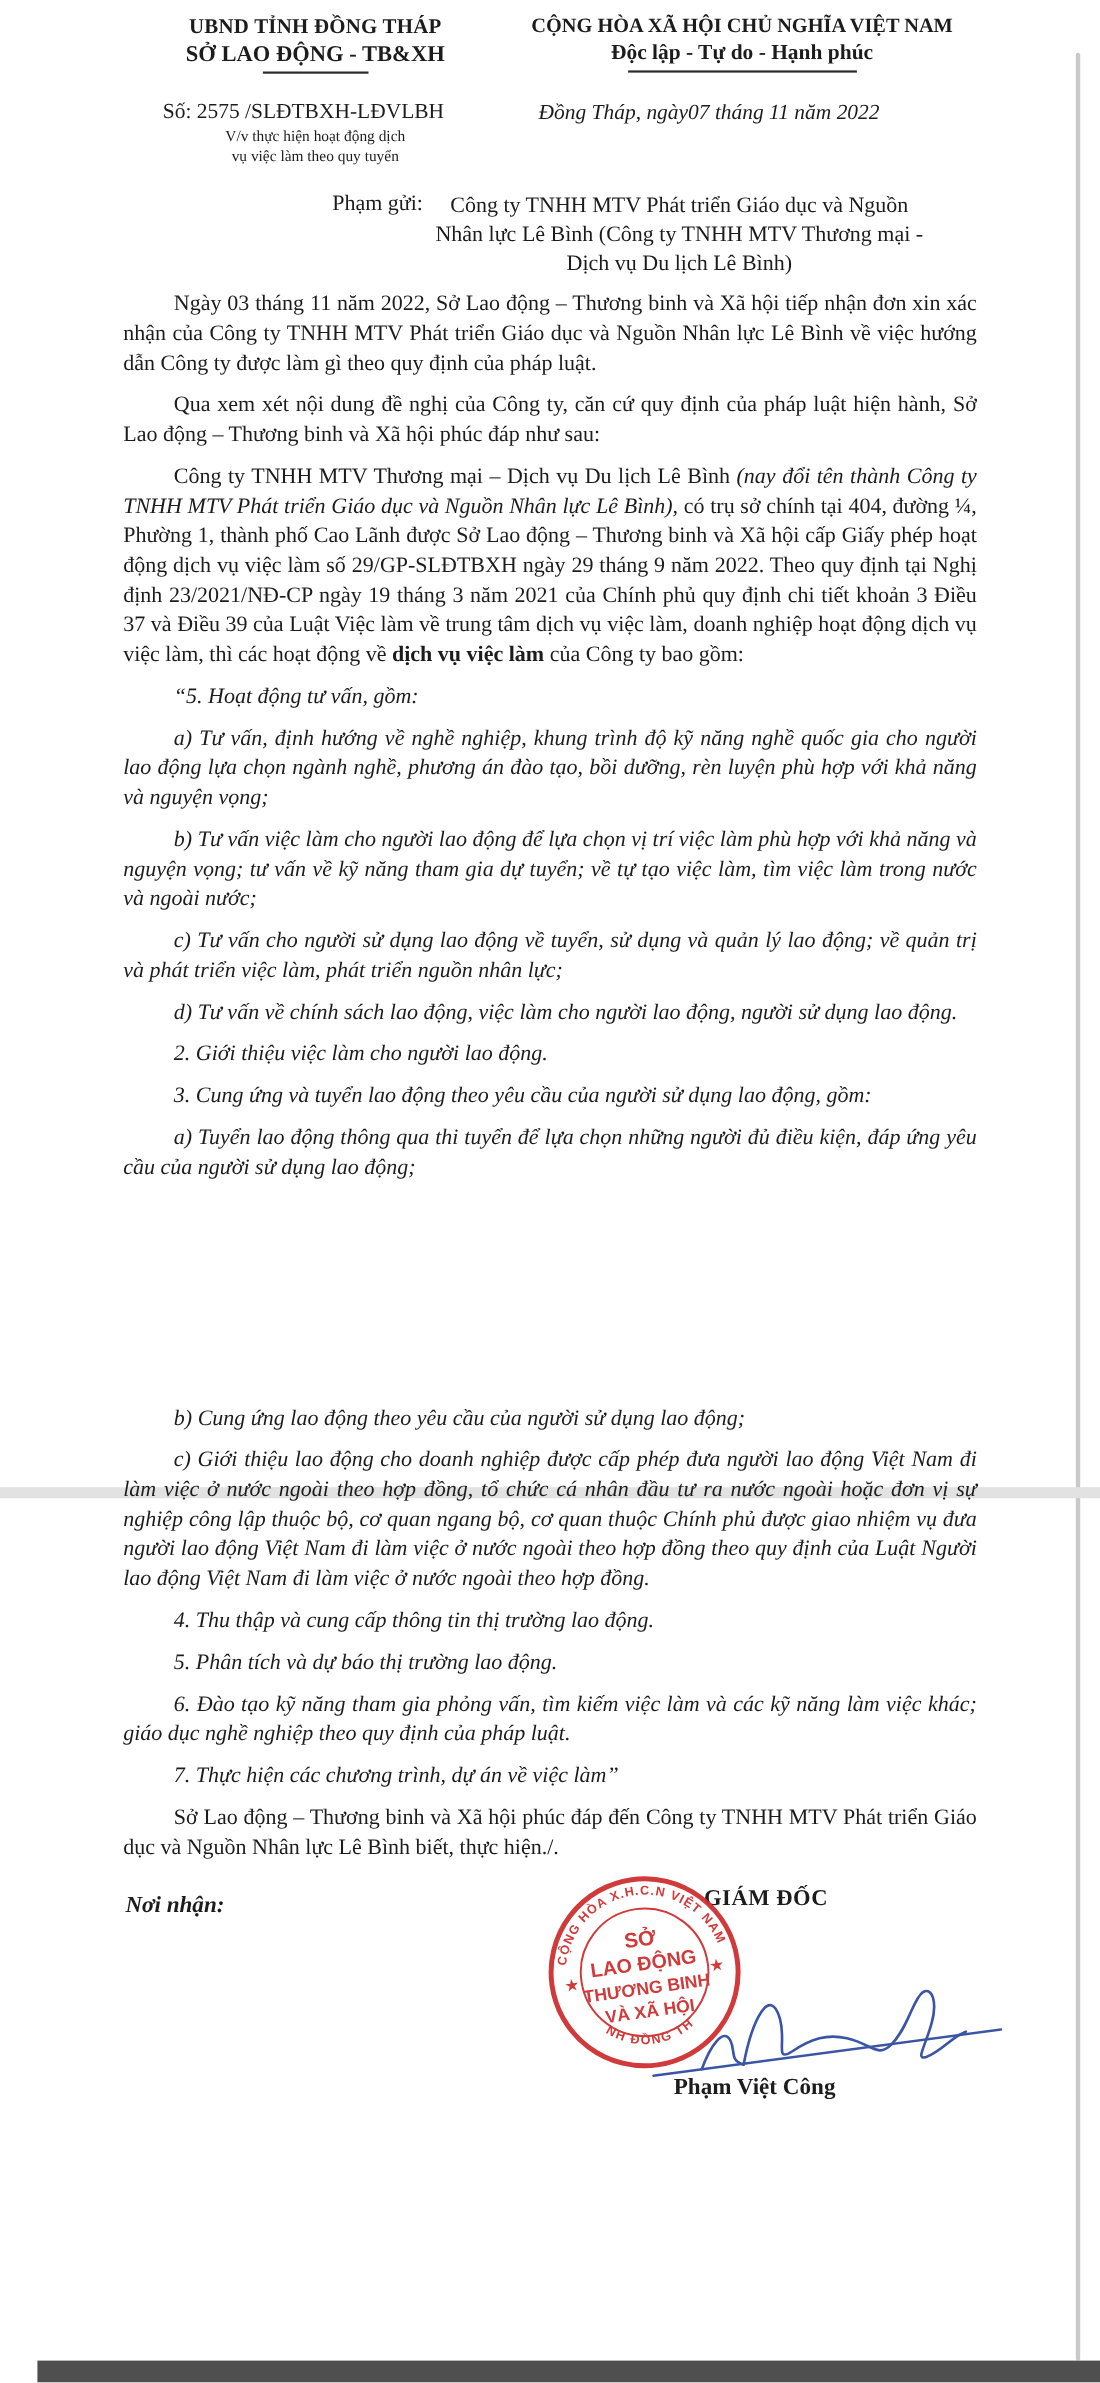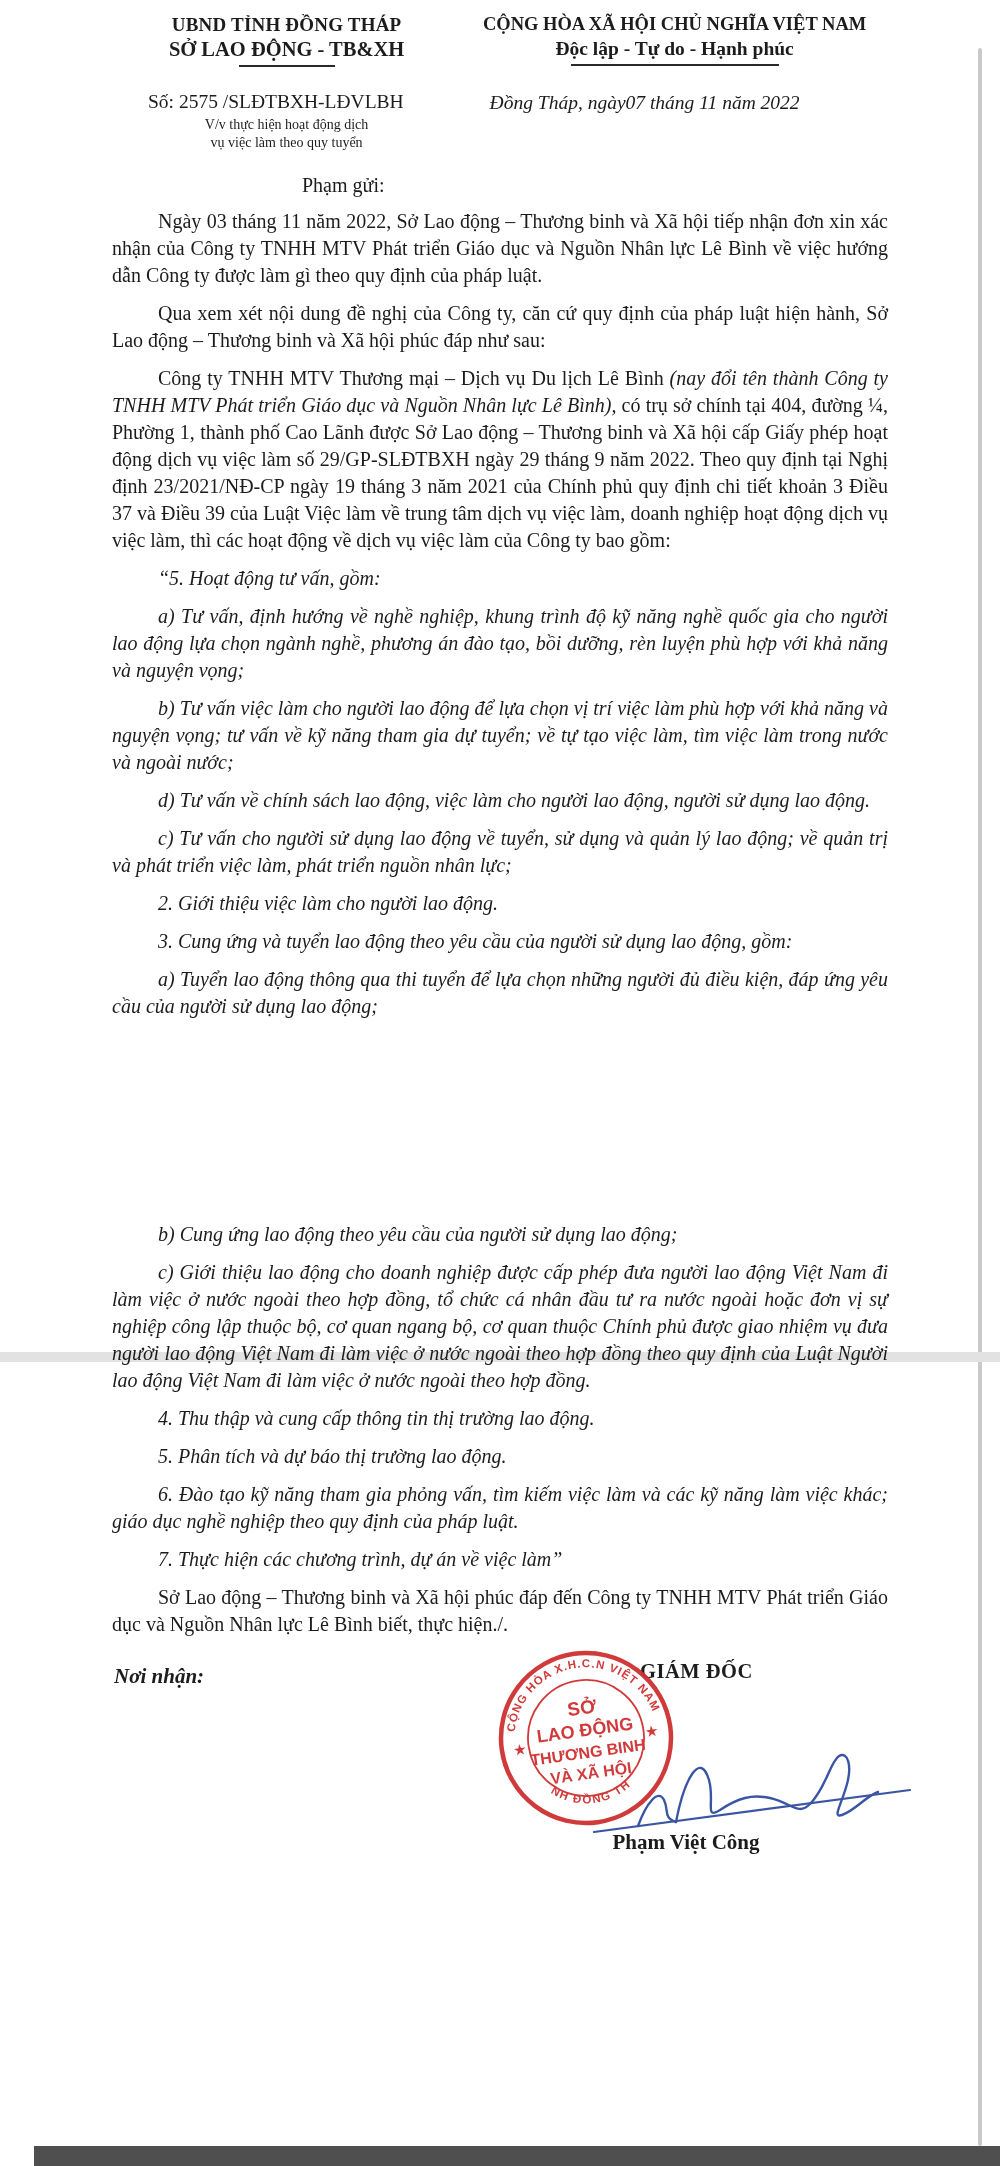--- a/index.html
+++ b/index.html
@@ -27,21 +27,21 @@
   .doc-number{margin-top:24px;font-size:19.5px;text-align:left;margin-left:36px;}
   .subject{margin-top:3px;font-size:14px;line-height:18px;}
   .place-date{margin-top:26px;font-size:19.5px;font-style:italic;text-align:center;margin-right:60px;}
 
   .salutation{margin:22px 0 0 190px;display:flex;font-size:20px;}
   .salutation .lbl{white-space:nowrap;margin-right:8px;}
   .salutation .to{width:450px;text-align:center;line-height:26px;}
 
   p.body-p{margin:11px 0 0;font-size:20px;line-height:27px;text-align:justify;text-indent:46px;}
   .i{font-style:italic;}
-  .b{font-weight:normal;}
+  .b{font-weight:bold;}
   .page-gap{height:190px;}
 
   .ftr{position:relative;height:252px;margin-top:10px;}
   .noi-nhan{position:absolute;left:2px;top:16px;}
   .nn-title{font-weight:bold;font-style:italic;font-size:21px;}
   .nn-list{list-style:none;margin:4px 0 0;padding:0;font-size:15.5px;line-height:22px;}
   .nn-suffix{font-size:10px;vertical-align:sub;}
   .signer-title{position:absolute;left:528px;top:12px;font-weight:bold;font-size:20.5px;letter-spacing:.5px;}
   .stamp{position:absolute;left:384px;top:0;width:180px;height:180px;transform:rotate(-8deg);opacity:.95;}
   .signature{position:absolute;left:468px;top:58px;width:340px;height:140px;}
@@ -71,32 +71,33 @@
     <div class="hdr-right">
       <div class="nat1">CỘNG HÒA XÃ HỘI CHỦ NGHĨA VIỆT NAM</div>
       <div class="nat2">Độc lập - Tự do - Hạnh phúc</div>
       <div class="rule rule-right"></div>
       <div class="place-date">Đồng Tháp, ngày07 tháng 11 năm 2022</div>
     </div>
   </div>
 
   <div class="salutation">
     <span class="lbl">Phạm gửi:</span>
+    <span class="to">Công ty TNHH MTV Phát triển Giáo dục và Nguồn Nhân lực Lê Bình (Công ty TNHH MTV Thương mại - Dịch vụ Du lịch Lê Bình)</span>
   </div>
 
   <p class="body-p">Ngày 03 tháng 11 năm 2022, Sở Lao động – Thương binh và Xã hội tiếp nhận đơn xin xác nhận của Công ty TNHH MTV Phát triển Giáo dục và Nguồn Nhân lực Lê Bình về việc hướng dẫn Công ty được làm gì theo quy định của pháp luật.</p>
   <p class="body-p">Qua xem xét nội dung đề nghị của Công ty, căn cứ quy định của pháp luật hiện hành, Sở Lao động – Thương binh và Xã hội phúc đáp như sau:</p>
 
   <p class="body-p"><span>Công ty TNHH MTV Thương mại – Dịch vụ Du lịch Lê Bình </span><span class="i">(nay đổi tên thành Công ty TNHH MTV Phát triển Giáo dục và Nguồn Nhân lực Lê Bình), </span><span>có trụ sở chính tại 404, đường ¼, Phường 1, thành phố Cao Lãnh được Sở Lao động – Thương binh và Xã hội cấp Giấy phép hoạt động dịch vụ việc làm số 29/GP-SLĐTBXH ngày 29 tháng 9 năm 2022. Theo quy định tại Nghị định 23/2021/NĐ-CP ngày 19 tháng 3 năm 2021 của Chính phủ quy định chi tiết khoản 3 Điều 37 và Điều 39 của Luật Việc làm về trung tâm dịch vụ việc làm, doanh nghiệp hoạt động dịch vụ việc làm, thì các hoạt động về </span><span class="b">dịch vụ việc làm</span><span> của Công ty bao gồm:</span></p>
 
   <p class="body-p i">“5. Hoạt động tư vấn, gồm:</p>
   <p class="body-p i">a) Tư vấn, định hướng về nghề nghiệp, khung trình độ kỹ năng nghề quốc gia cho người lao động lựa chọn ngành nghề, phương án đào tạo, bồi dưỡng, rèn luyện phù hợp với khả năng và nguyện vọng;</p>
   <p class="body-p i">b) Tư vấn việc làm cho người lao động để lựa chọn vị trí việc làm phù hợp với khả năng và nguyện vọng; tư vấn về kỹ năng tham gia dự tuyển; về tự tạo việc làm, tìm việc làm trong nước và ngoài nước;</p>
+  <p class="body-p i">c) Tư vấn cho người sử dụng lao động về tuyển, sử dụng và quản lý lao động; về quản trị và phát triển việc làm, phát triển nguồn nhân lực;</p>
   <p class="body-p i">d) Tư vấn về chính sách lao động, việc làm cho người lao động, người sử dụng lao động.</p>
-  <p class="body-p i">c) Tư vấn cho người sử dụng lao động về tuyển, sử dụng và quản lý lao động; về quản trị và phát triển việc làm, phát triển nguồn nhân lực;</p>
   <p class="body-p i">2. Giới thiệu việc làm cho người lao động.</p>
   <p class="body-p i">3. Cung ứng và tuyển lao động theo yêu cầu của người sử dụng lao động, gồm:</p>
   <p class="body-p i">a) Tuyển lao động thông qua thi tuyển để lựa chọn những người đủ điều kiện, đáp ứng yêu cầu của người sử dụng lao động;</p>
 
   <div class="page-gap"></div>
 
   <p class="body-p i">b) Cung ứng lao động theo yêu cầu của người sử dụng lao động;</p>
   <p class="body-p i">c) Giới thiệu lao động cho doanh nghiệp được cấp phép đưa người lao động Việt Nam đi làm việc ở nước ngoài theo hợp đồng, tổ chức cá nhân đầu tư ra nước ngoài hoặc đơn vị sự nghiệp công lập thuộc bộ, cơ quan ngang bộ, cơ quan thuộc Chính phủ được giao nhiệm vụ đưa người lao động Việt Nam đi làm việc ở nước ngoài theo hợp đồng theo quy định của Luật Người lao động Việt Nam đi làm việc ở nước ngoài theo hợp đồng.</p>
   <p class="body-p i">4. Thu thập và cung cấp thông tin thị trường lao động.</p>
   <p class="body-p i">5. Phân tích và dự báo thị trường lao động.</p>

